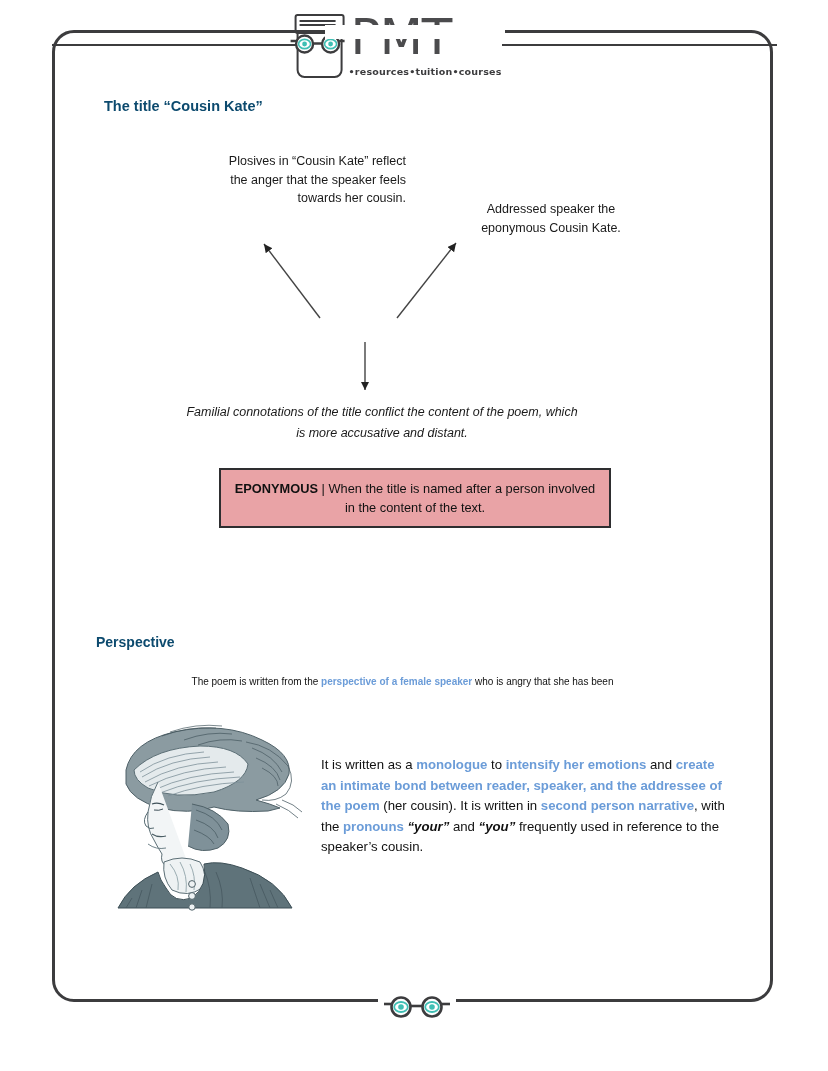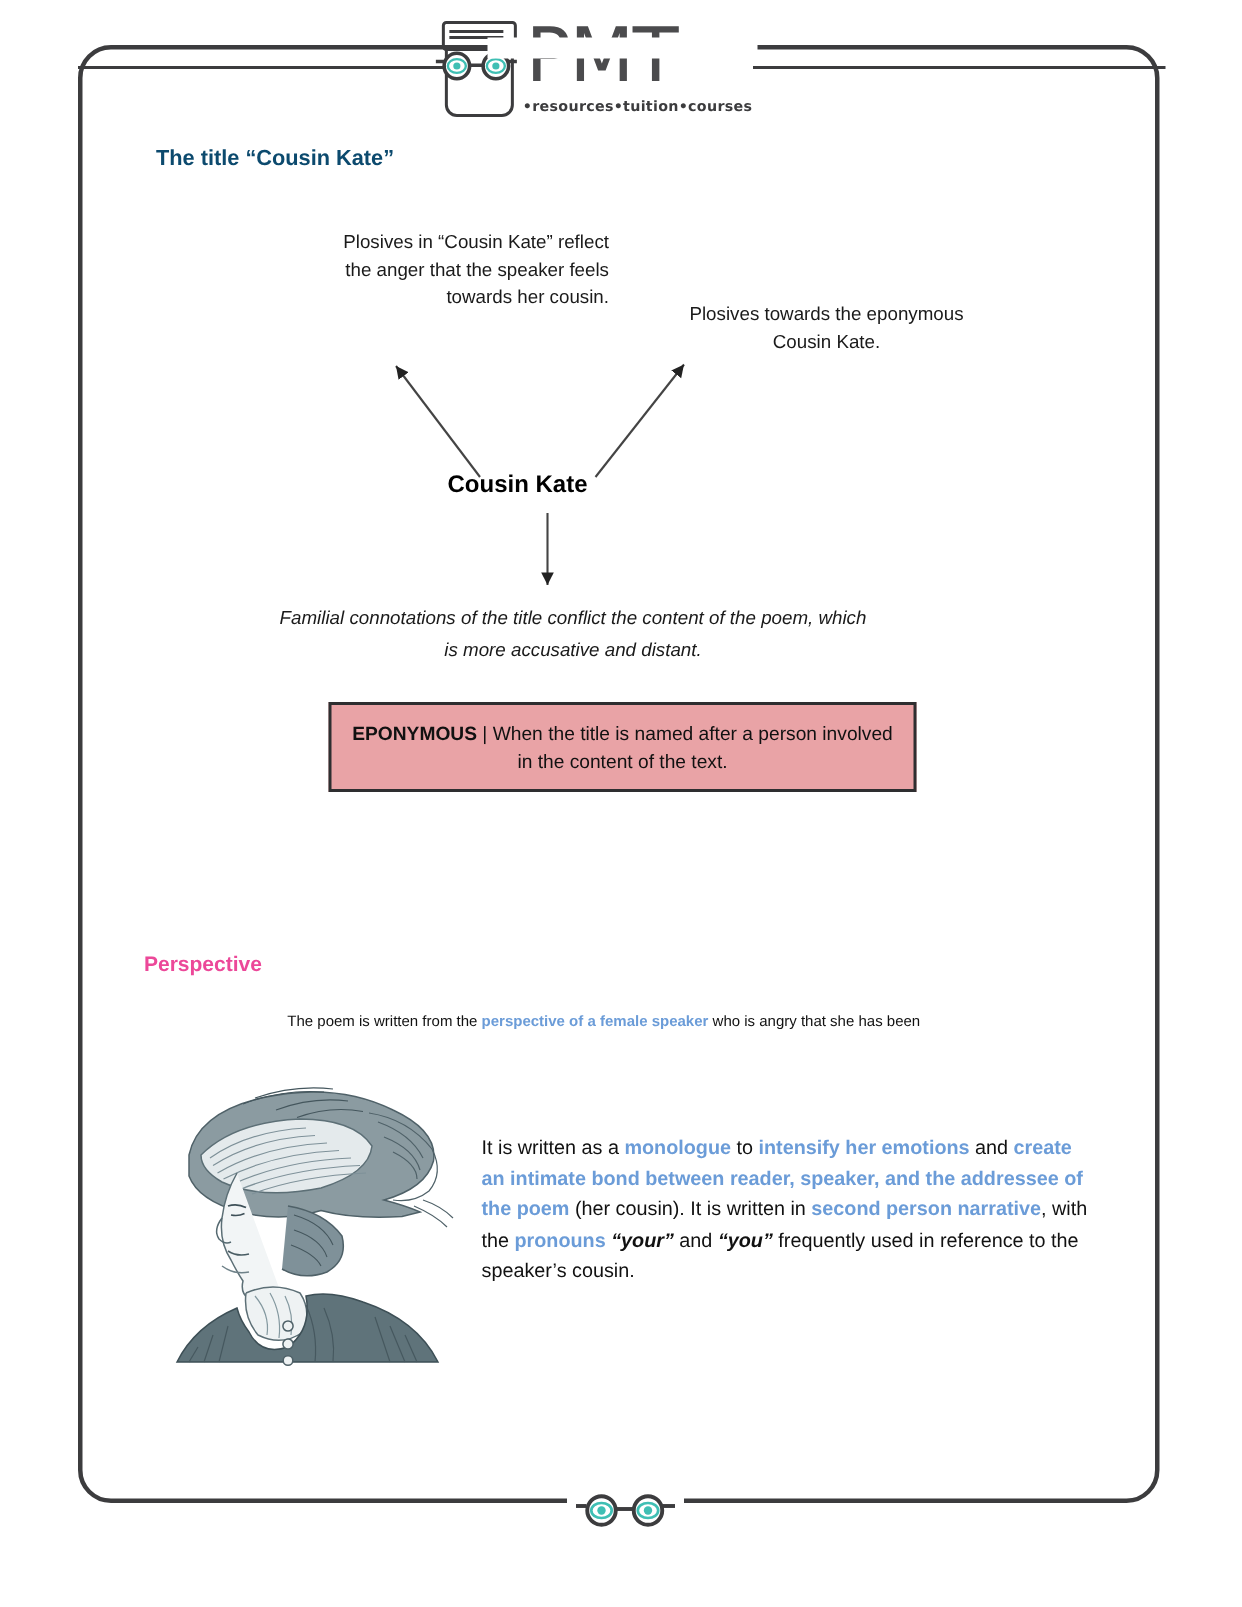--- a/index.html
+++ b/index.html
@@ -103,21 +103,21 @@
     box-sizing:border-box;
     background:#e9a3a6;border:2px solid #2e2e30;
     padding:9px 10px;text-align:center;
     font-size:12.8px;line-height:19px;color:#111;
   }
   .def-box b{font-weight:700;}
 
   
   .h-persp{
     position:absolute;left:44px;top:604px;
-    font-size:14px;font-weight:700;color:#ec4899;
+    font-size:14px;font-weight:700;color:#0c4a6e;
   }
   .p1{
     position:absolute;left:33px;top:642px;width:635px;
     font-size:10px;line-height:20.5px;color:#111;text-align:center;
   }
   .p1 .l2,.p1 .l3{display:block;margin-left:225px;}
   .p2{
     position:absolute;left:269px;top:725px;width:410px;
     font-size:13.2px;line-height:20.5px;color:#111;
   }
@@ -177,22 +177,21 @@
       <marker id="ah" markerWidth="8" markerHeight="8" refX="6" refY="3" orient="auto">
         <path d="M0,0 L6,3 L0,6 z" fill="#222"></path>
       </marker>
     </defs>
     <line x1="268" y1="288" x2="212" y2="214" stroke="#444" stroke-width="1.4" marker-end="url(#ah)"></line>
     <line x1="345" y1="288" x2="404" y2="213" stroke="#444" stroke-width="1.4" marker-end="url(#ah)"></line>
     <line x1="313" y1="312" x2="313" y2="360" stroke="#444" stroke-width="1.4" marker-end="url(#ah)"></line>
   </svg>
 
   <div class="mm-left">Plosives in “Cousin Kate” reflect the anger that the speaker feels towards her cousin.</div>
-  <div class="mm-right">Plosives towards the eponymous Cousin Kate.</div>
-  <div class="mm-center">Cousin Kate</div>
+  <div class="mm-right">Addressed speaker the eponymous Cousin Kate.</div>
   <div class="mm-bottom">Familial connotations of the title conflict the content of the poem, which is more accusative and distant.</div>
 
   <div class="def-box">
     <b>EPONYMOUS</b><span> | </span><span>When the title is named after a person involved in the content of the text.</span>
   </div>
 
   <div class="h-persp">Perspective</div>
 
   <div class="p1">
     <span>The poem is written from the </span><span class="blue">perspective of a female speaker</span><span> who is angry that she has been</span>

